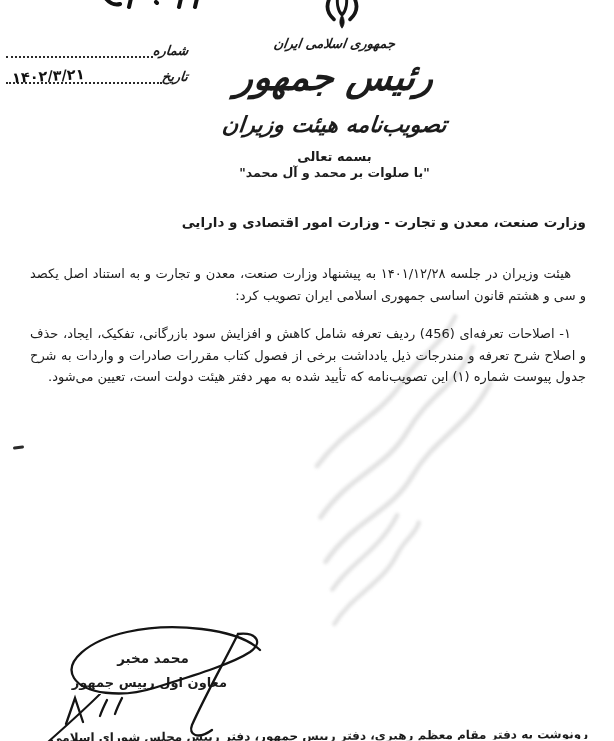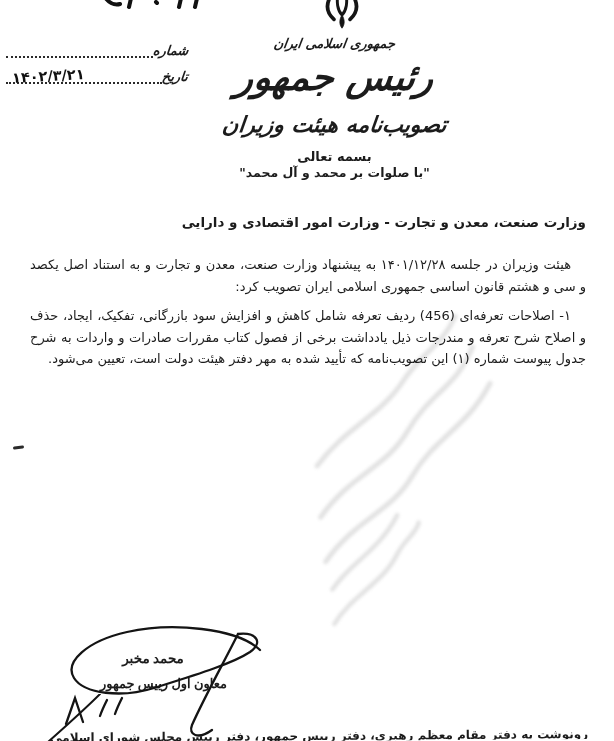--- a/index.html
+++ b/index.html
@@ -22,23 +22,23 @@
   .emblem{position:absolute;left:317px;top:-7px;width:50px;height:44px;}
   .country{top:36px;font-size:13px;font-weight:bold;font-style:italic;transform:skewX(-8deg);}
   .president{top:56px;font-size:37px;font-weight:bold;font-style:italic;letter-spacing:-1px;transform:skewX(-6deg);}
   .doctype{top:112px;font-size:22px;font-weight:bold;font-style:italic;transform:skewX(-6deg);}
   .besmeh{top:149px;font-size:13px;font-weight:bold;}
   .salawat{top:165px;font-size:12.5px;font-weight:bold;}
   
   .addressee{position:absolute;top:206px;left:30px;right:28px;text-align:right;font-size:13.5px;font-weight:bold;margin-top:8px;}
   
   .body-text{position:absolute;top:246px;right:28px;left:30px;text-align:justify;text-align-last:right;}
-  .body-text p{margin:8px 0 1px 0;font-size:13px;line-height:21.6px;text-indent:15px;}
+  .body-text p{margin:17px 0 1px 0;font-size:13px;line-height:21.6px;text-indent:15px;}
   
-  .sig-block{position:absolute;left:65px;top:650px;width:162px;direction:rtl;text-align:right;z-index:2;font-family:Liberation Serif, serif;}
+  .sig-block{position:absolute;left:65px;top:650px;width:162px;direction:rtl;text-align:right;z-index:2;}
   .sig-name{font-size:13.5px;font-weight:bold;padding-left:14px;text-align:center;}
   .sig-title{font-size:13px;font-weight:bold;margin-top:9px;white-space:nowrap;}
   .sig-svg{position:absolute;left:52px;top:620px;z-index:3;pointer-events:none;}
   .sig-tail{position:absolute;left:38px;top:694px;z-index:3;pointer-events:none;}
   
   .footer{position:absolute;left:34px;right:26px;top:727px;height:14px;overflow:hidden;transform:rotate(-0.4deg);}
   .footer-inner{font-size:12px;font-weight:bold;line-height:19px;white-space:nowrap;direction:rtl;}
   
   .topcut{position:absolute;left:98px;top:0;}
   .margin-dash{position:absolute;left:13px;top:446px;width:11px;height:3px;background:#2b2b2b;border-radius:2px;transform:rotate(-7deg);}

